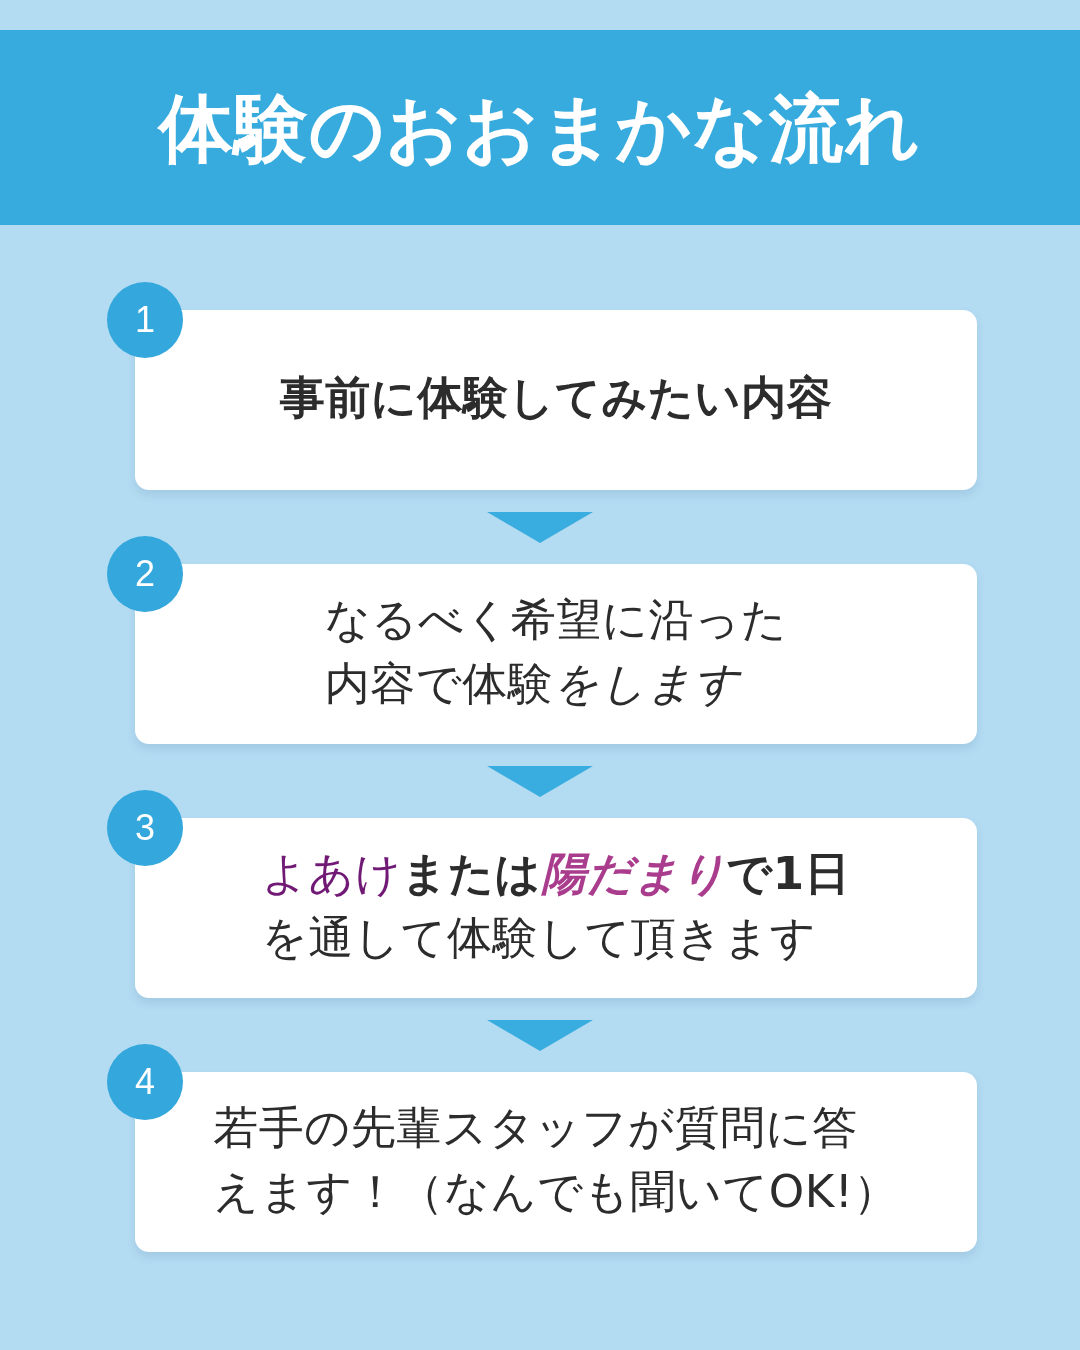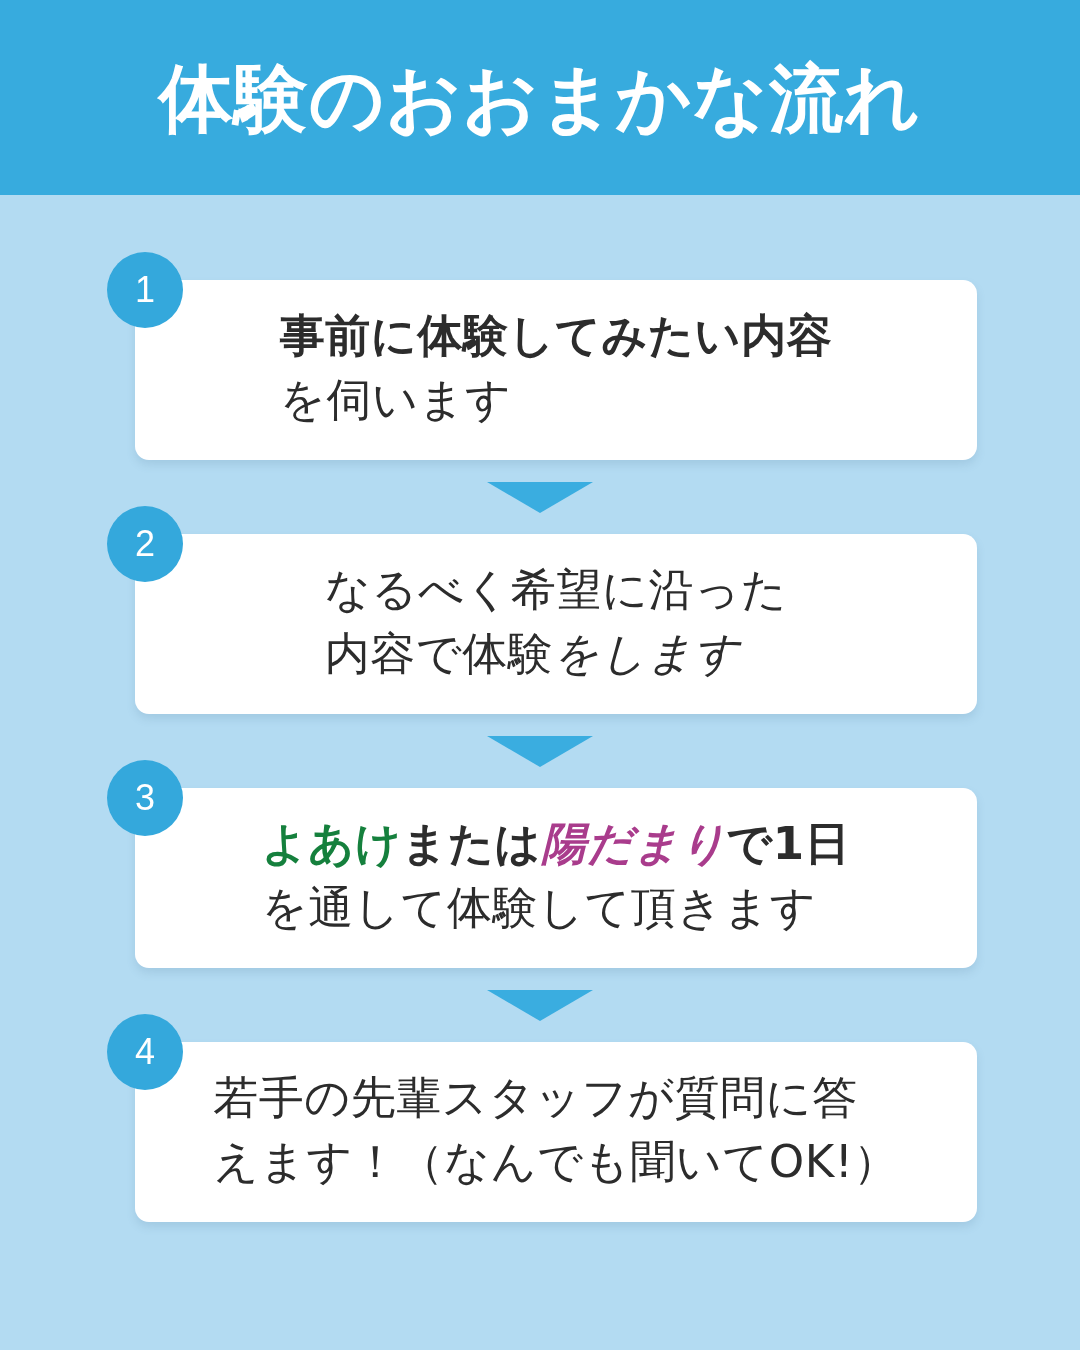--- a/index.html
+++ b/index.html
@@ -18,20 +18,21 @@
 
   
   .header-banner {
     width: 1080px;
     height: 195px;
     background: #37abde;
     display: flex;
     align-items: center;
     justify-content: center;
     box-sizing: border-box;
+    margin-top: 30px;
   }
 
   .header-title {
     color: #ffffff;
     font-size: 74px;
     font-weight: 700;
     letter-spacing: 1px;
     line-height: 1;
     text-align: center;
     white-space: nowrap;
@@ -111,22 +112,22 @@
   .em-bold {
     font-weight: 400;
   }
 
   .tx-normal {
     font-weight: 400;
     font-style: italic;
   }
 
   .hl-orange {
-    color: #15803d;
-    font-weight: 700;
+    color: #701a75;
+    font-weight: 400;
   }
 
   .hl-purple {
     color: #a93c8c;
     font-weight: 700;
     font-style: italic;
   }
 
   
   .arrow-connector {
@@ -153,21 +154,20 @@
 </div>
 
 <div class="flow-body">
 
   <div class="step-block">
     <div class="step-row">
       <div class="step-card">
         <div class="step-badge">1</div>
         <div class="card-text">
           <span class="line-strong">事前に体験してみたい内容</span>
-          <span class="line-light">を伺います</span>
         </div>
       </div>
     </div>
   </div>
 
   <div class="arrow-connector">
     <div class="arrow-glyph"></div>
   </div>
 
   <div class="step-block">

